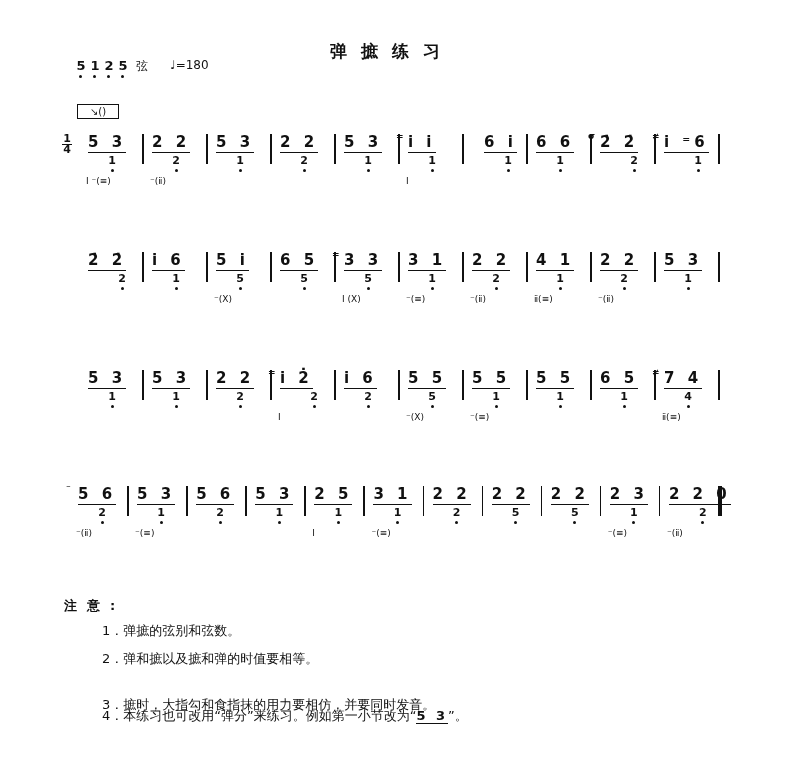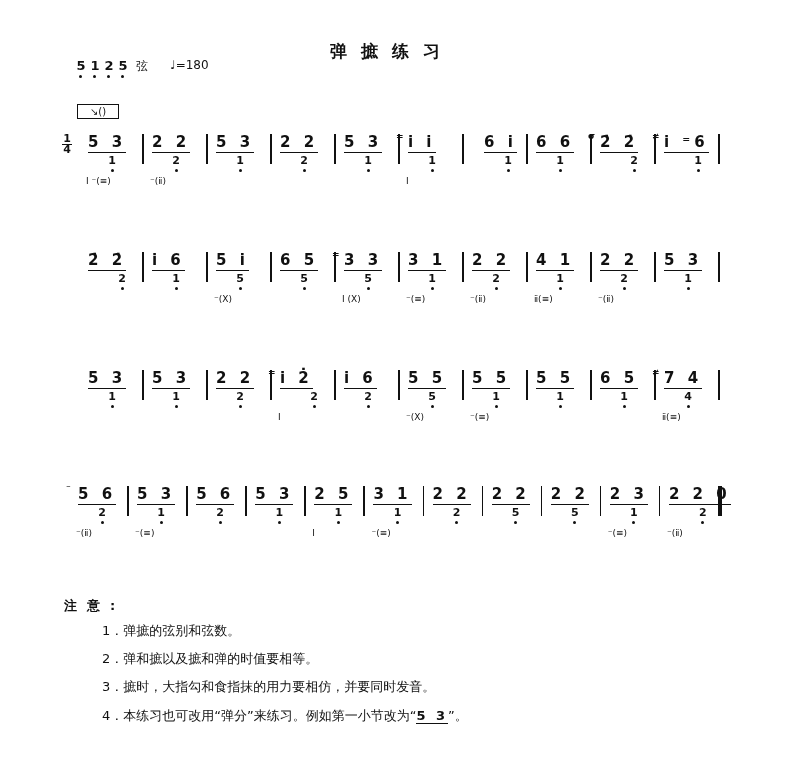--- a/index.html
+++ b/index.html
@@ -136,16 +136,16 @@
       <div class="measure" style="left: 547.818px; width: 47.0909px;"><span class="upper"><span>2 3</span></span><div class="lower" style="left:18px;top:22px"><span>1</span><span class="dot"></span></div><div class="mark" style="left:-2px;top:44px">⁻(≡)</div></div>
       <div class="bar" style="left: 596.909px;"></div>
       <div class="measure" style="left: 606.909px; width: 47.0909px;"><span class="upper"><span>2 2 0</span></span><div class="lower" style="left:28px;top:22px"><span>2</span><span class="dot"></span></div><div class="mark" style="left:-2px;top:44px">⁻(ⅱ)</div></div>
       <div class="bar final" style="left: 656px;"></div>
     </div>
   </div>
 
 <div class="notes-head">注意:</div>
 <div class="note-item" style="top:622px">1．弹摭的弦别和弦数。</div>
 <div class="note-item" style="top:650px">2．弹和摭以及摭和弹的时值要相等。</div>
-<div class="note-item" style="top:678px">3．摭时，大指勾和食指抹的用力要相仿，并要同时发音。</div>
+<div class="note-item" style="top:696px">3．摭时，大指勾和食指抹的用力要相仿，并要同时发音。</div>
 <div class="note-item" style="top:707px">
   <span>4．本练习也可改用“弹分”来练习。例如第一小节改为“</span><span class="example">5 3</span><span>”。</span>
 </div>
 
 </body></html>

